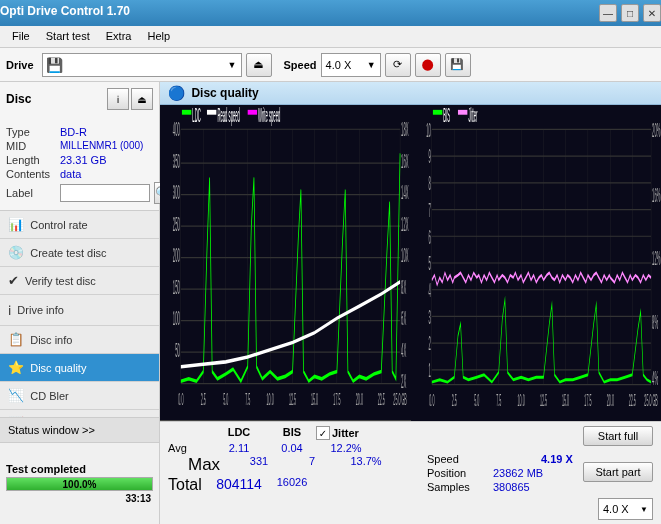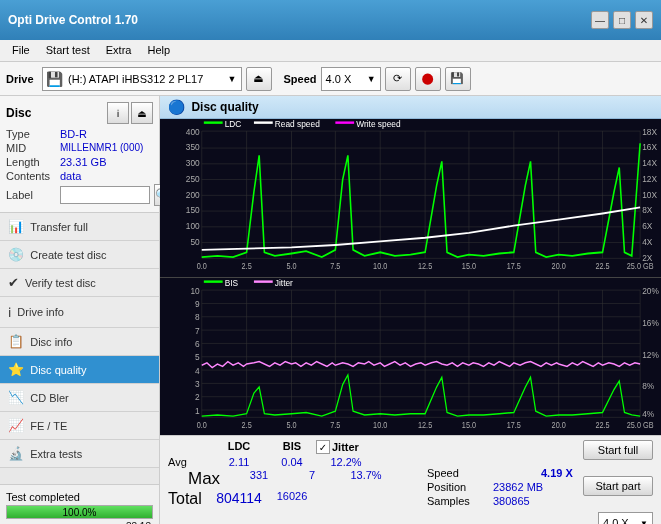--- a/index.html
+++ b/index.html
@@ -3,24 +3,23 @@
   <meta charset="utf-8">
   <style>
     * { box-sizing: border-box; margin: 0; padding: 0; }
     body { font-family: 'Segoe UI', Tahoma, Geneva, Verdana, sans-serif; font-size: 11px; background: #f0f0f0; width: 661px; height: 524px; overflow: hidden; }
 
     
     .title-bar {
       background: linear-gradient(to bottom, #4a9fd4, #3080b8);
       color: white;
       display: flex;
-      align-items: center;
       justify-content: space-between;
-      padding: 4px 8px;
-      height: 40px;
+      padding: 4px 0;
+      height: 26px;
     }
     .title-bar-title { font-size: 12px; font-weight: bold; }
     .title-bar-controls { display: flex; gap: 4px; }
     .title-bar-btn {
       width: 18px; height: 18px;
       background: #e0e0e0;
       border: 1px solid #999;
       border-radius: 2px;
       cursor: pointer;
       display: flex; align-items: center; justify-content: center;
@@ -90,21 +89,21 @@
     }
 
     
     .disc-panel {
       background: #f5f5f5;
       border-bottom: 1px solid #ccc;
       padding: 6px;
     }
     .disc-panel-header {
       display: flex; align-items: center; justify-content: space-between;
-      margin-bottom: 4px;
+      margin-bottom: 16px;
     }
     .disc-label { font-weight: bold; font-size: 12px; }
     .disc-eject-btn {
       border: 1px solid #999; background: linear-gradient(to bottom, #fff, #ddd);
       width: 22px; height: 22px; cursor: pointer; font-size: 10px;
       display: flex; align-items: center; justify-content: center;
     }
     .disc-info-row { display: flex; gap: 4px; margin-bottom: 2px; font-size: 11px; }
     .disc-info-key { color: #333; min-width: 50px; }
     .disc-info-val { color: #0000cc; }
@@ -127,21 +126,21 @@
     
     .sidebar-status {
       border-top: 1px solid #ccc;
     }
     .status-window-btn {
       display: flex; align-items: center; justify-content: space-between;
       padding: 6px 8px; cursor: pointer; background: #e0e0e0;
       font-size: 11px; border-bottom: 1px solid #ccc;
     }
     .status-completed {
-      padding: 6px 6px; font-size: 11px; background: #f0f0f0;
+      padding: 20px 6px; font-size: 11px; background: #f0f0f0; font-weight: bold;
     }
     .progress-bar-container {
       background: #be185d; height: 14px; margin: 2px 0; border: 1px solid #aaa;
       position: relative;
     }
     .progress-bar-fill {
       background: linear-gradient(to bottom, #60e060, #30b030);
       height: 100%;
     }
     .progress-text {
@@ -200,21 +199,20 @@
   <div class="menu-item">File</div>
   <div class="menu-item">Start test</div>
   <div class="menu-item">Extra</div>
   <div class="menu-item">Help</div>
 </div>
 
 <div class="toolbar">
   <span class="toolbar-label">Drive</span>
   <div class="drive-select">
     <span class="drive-icon">💾</span>
-    <span>(H:) ATAPI iHBS312  2 PL17</span>
     <span style="margin-left:auto; font-size:9px;">▼</span>
   </div>
   <div class="toolbar-btn">⏏</div>
   <span class="toolbar-speed-label">Speed</span>
   <div class="speed-select" style="display:flex;align-items:center;">
     <span>4.0 X</span>
     <span style="margin-left:auto;font-size:9px;">▼</span>
   </div>
   <div class="toolbar-btn">⟳</div>
   <div class="toolbar-btn" style="color:#cc0000;">⬤</div>
@@ -252,21 +250,21 @@
       <div class="label-row">
         <span class="disc-info-key">Label</span>
         <input class="label-input" type="text" style="">
         <div class="disc-eject-btn" style="font-size:12px;">🔍</div>
       </div>
     </div>
 
     <div class="sidebar-nav">
       <div class="nav-item">
         <span class="nav-icon">📊</span>
-        <span>Transfer full</span>
+        <span>Control rate</span>
       </div>
       <div class="nav-item">
         <span class="nav-icon">💿</span>
         <span>Create test disc</span>
       </div>
       <div class="nav-item">
         <span class="nav-icon">✔</span>
         <span>Verify test disc</span>
       </div>
       <div class="nav-item">
@@ -289,40 +287,43 @@
         <span class="nav-icon">📈</span>
         <span>FE / TE</span>
       </div>
       <div class="nav-item">
         <span class="nav-icon">🔬</span>
         <span>Extra tests</span>
       </div>
     </div>
 
     <div class="sidebar-status">
+      <div class="status-window-btn">
+        <span>Status window &gt;&gt;</span>
+      </div>
       <div class="status-completed">
         <div>Test completed</div>
         <div class="progress-bar-container">
           <div class="progress-bar-fill" style="width: 100%"></div>
           <div class="progress-text">100.0%</div>
         </div>
         <div style="text-align:right;font-size:10px;padding-right:2px;">33:13</div>
       </div>
     </div>
 
   </div>
 
   <div class="content-area">
 
     <div class="quality-header">
       <span class="quality-icon">🔵</span>
       <span>Disc quality</span>
     </div>
 
-    <div style="flex:1;display:flex;flex-direction:column;background:#0a0a1a;overflow:hidden;">
+    <div style="flex:1;display:flex;background:#0a0a1a;overflow:hidden;">
 
       <div style="position:relative;flex:1;border-bottom:1px solid #444;">
         <svg width="100%" height="100%" viewBox="0 0 480 130" preserveAspectRatio="none" style="position:absolute;top:0;left:0;">
           <rect width="480" height="130" fill="#0a0a1a"></rect>
 
           <g stroke="#333" stroke-width="0.5">
             <line x1="40" y1="10" x2="460" y2="10"></line>
             <line x1="40" y1="24" x2="460" y2="24"></line>
             <line x1="40" y1="37" x2="460" y2="37"></line>
             <line x1="40" y1="50" x2="460" y2="50"></line>

